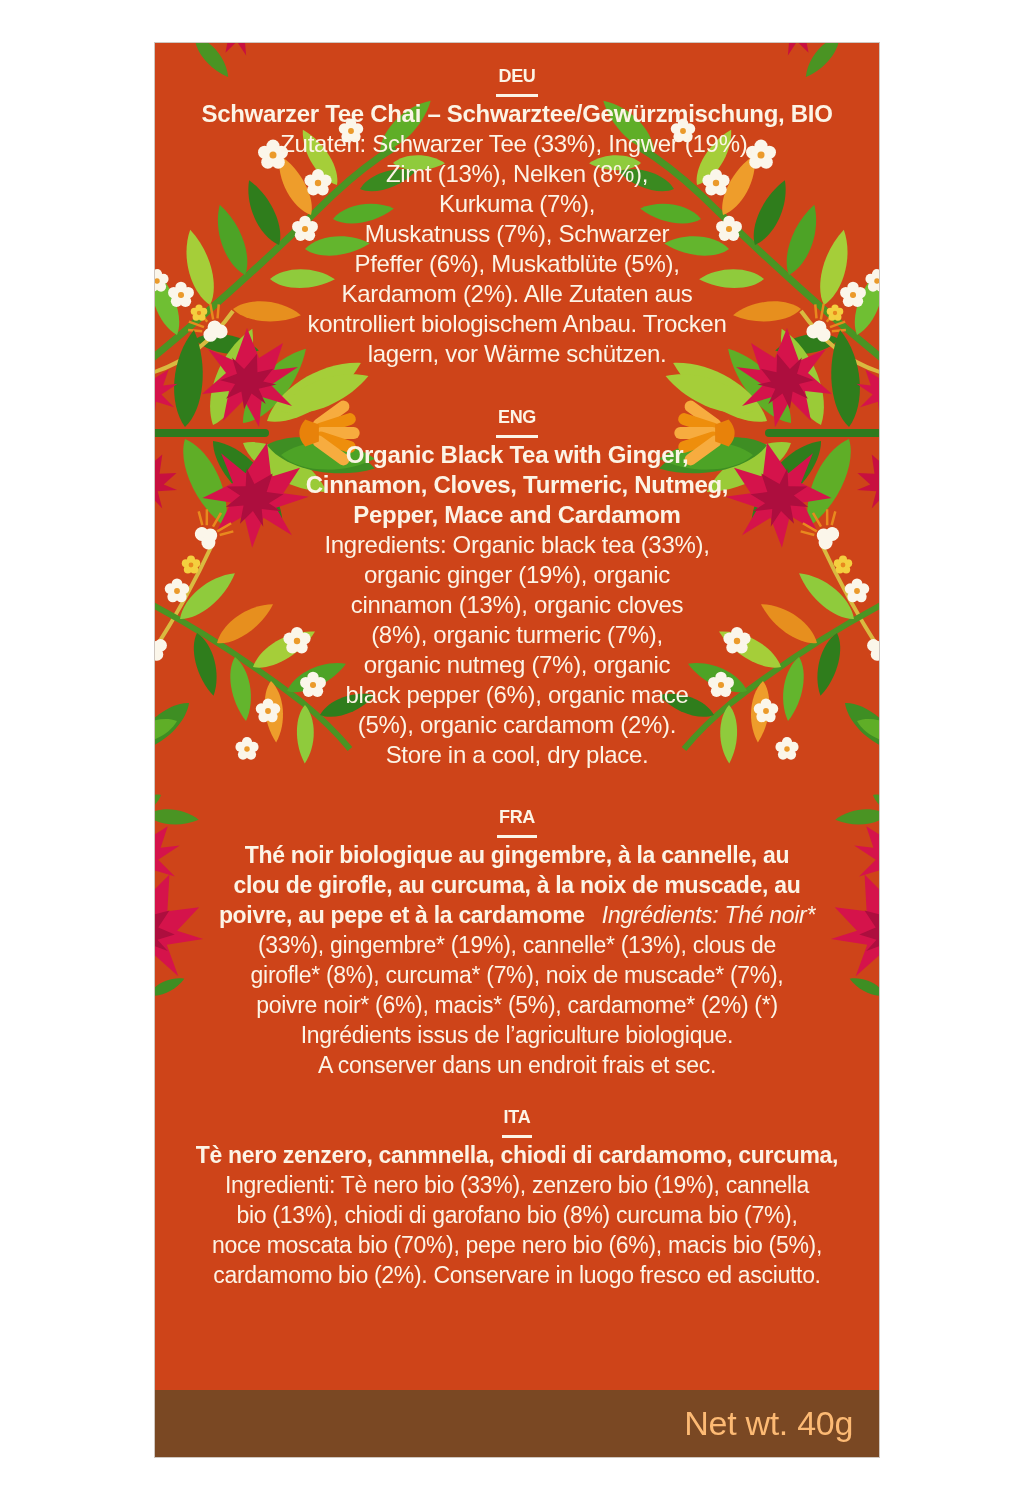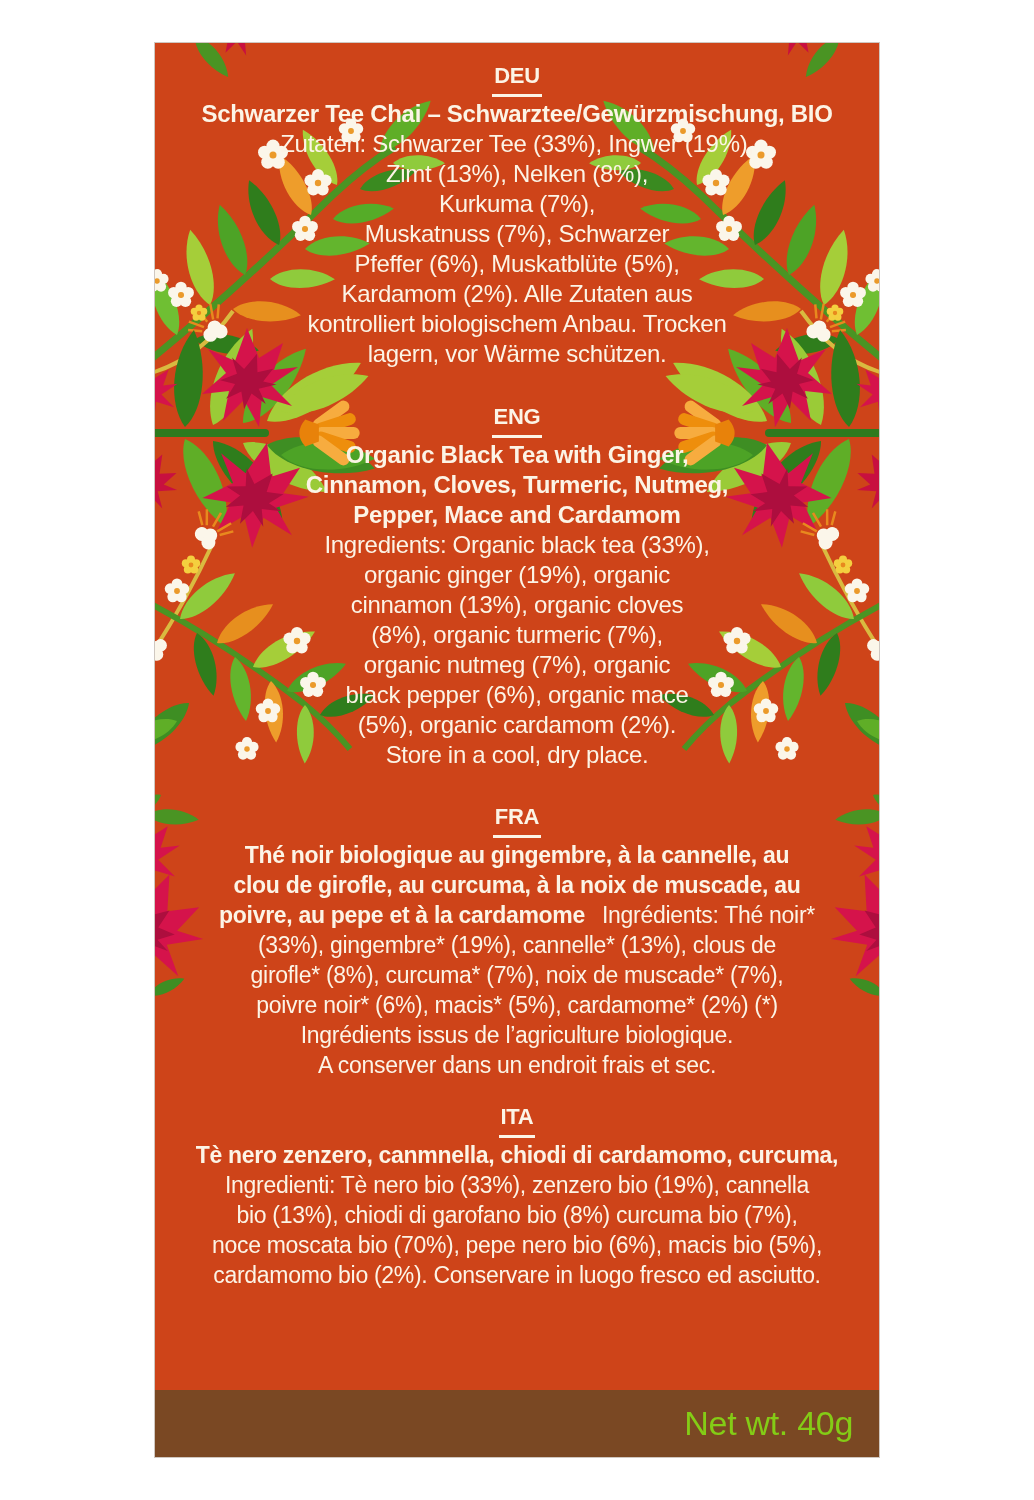--- a/index.html
+++ b/index.html
@@ -11,32 +11,32 @@
   .label{
     position:absolute;left:155px;top:43px;width:724px;height:1414px;
     background:#CE4419;overflow:hidden;
     box-shadow:0 0 0 1px #cfc7c0;
   }
   .decor{position:absolute;left:0;top:0;width:724px;height:1414px;display:block;}
   .sec{
     position:absolute;left:0;width:724px;text-align:center;
     color:#FCF4E6;letter-spacing:-0.3px;
   }
-  .code{font-size:22px;line-height:34px;font-weight:bold;margin-bottom:2px;}
+  .code{font-size:18px;line-height:34px;font-weight:bold;margin-bottom:2px;}
   .code-inner{display:inline-block;border-bottom:3px solid currentColor;padding:0 2px 1px 2px;}
   .line{font-size:24px;line-height:30px;white-space:nowrap;}
   .sec-fra .line,.sec-ita .line{font-size:23px;}
   .bold{font-weight:bold;}
-  .mixgap{margin-left:17px;}
+  .mixgap{margin-left:17px;font-style:italic;}
   .footer{
     position:absolute;left:0;bottom:0;width:724px;height:67px;background:#7A4823;
     display:flex;align-items:center;justify-content:flex-end;
   }
   .footer span{
-    color:#84cc16;font-size:34px;letter-spacing:-0.3px;padding-right:26px;
+    color:#fdba74;font-size:34px;letter-spacing:-0.3px;padding-right:26px;
   }
   .txt-layer{position:absolute;left:0;top:0;width:724px;height:1414px;}
 </style>
 </head>
 <body>
 
 <div class="label">
 
   <svg class="decor" viewBox="0 0 724 1414" aria-hidden="true">
     <defs>

